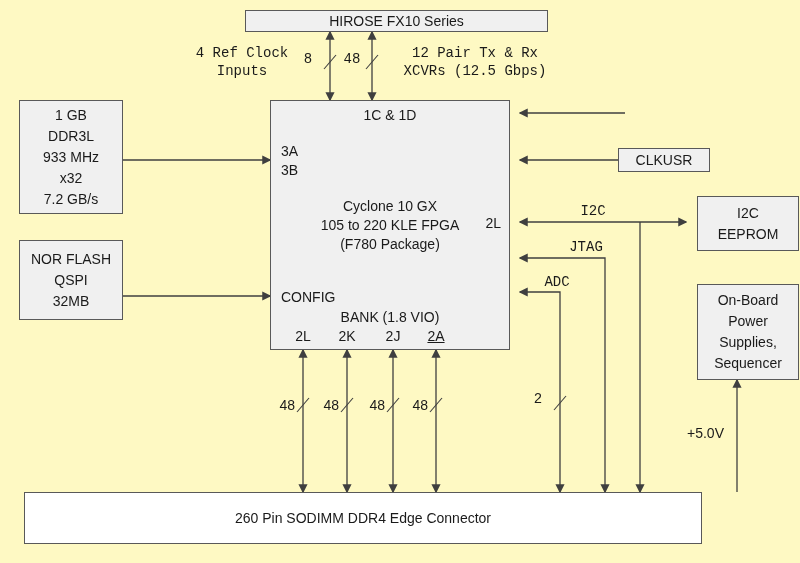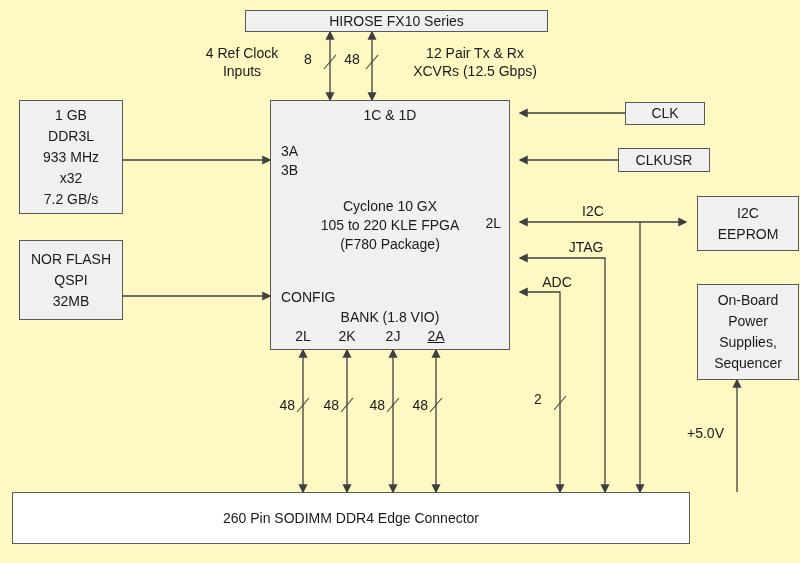--- a/index.html
+++ b/index.html
@@ -14,21 +14,21 @@
   .box {
     position:absolute; background:#f0f0f0; border:1px solid #595959;
     text-align:center;
   }
   .box.white { background:#ffffff; }
   .vcenter { display:flex; flex-direction:column; justify-content:center;margin-left:11px; }
   .vcenter div { line-height:21px; }
   .fpga div, .fpga span { position:absolute; line-height:18px; }
   .fpga .full { left:0; width:100%; text-align:center; }
   .lbl { position:absolute; line-height:18px; }
-  .lbl.c { text-align:center; }
+  .lbl.c { text-align:center;font-family:Liberation Mono, monospace; }
   .lbl.r { text-align:right; }
 </style>
 </head>
 <body>
 
 <div class="canvas">
 
   <svg class="wires">
     <defs>
       <marker id="ah" viewBox="0 0 10 10" refX="8.5" refY="5" markerWidth="7" markerHeight="7" orient="auto-start-reverse">
@@ -90,41 +90,38 @@
     <div class="full" style="top:134px;">(F780 Package)</div>
     <div style="right:8px; top:113px;">2L</div>
     <div style="left:10px; top:187px;">CONFIG</div>
     <div class="full" style="top:207px;">BANK (1.8 VIO)</div>
     <span style="left:16px; top:226px; width:32px; text-align:center;">2L</span>
     <span style="left:60px; top:226px; width:32px; text-align:center;">2K</span>
     <span style="left:106px; top:226px; width:32px; text-align:center;">2J</span>
     <span style="left:149px; top:226px; width:32px; text-decoration:underline;">2A</span>
   </div>
 
-  <div class="box" style="left:625px; top:102px; width:80px; height:23px; line-height:21px;">
-    <span>CLK</span>
-  </div>
 
   <div class="box" style="left:618px; top:148px; width:92px; height:24px; line-height:22px;">
     <span>CLKUSR</span>
   </div>
 
   <div class="box vcenter" style="left:686px; top:196px; width:102px; height:55px;">
     <div>I2C</div>
     <div>EEPROM</div>
   </div>
 
   <div class="box vcenter" style="left:686px; top:284px; width:102px; height:96px;">
     <div>On-Board</div>
     <div>Power</div>
     <div>Supplies,</div>
     <div>Sequencer</div>
   </div>
 
-  <div class="box white" style="left:12px; top:492px; width:678px; height:52px; line-height:50px;">
+  <div class="box white" style="left:24px; top:492px; width:678px; height:52px; line-height:50px;">
     <span>260 Pin SODIMM DDR4 Edge Connector</span>
   </div>
 
   <div class="lbl c" style="left:190px; top:44px; width:104px;">
     <div>4 Ref Clock</div>
     <div>Inputs</div>
   </div>
 
   <div class="lbl c" style="left:386px; top:44px; width:178px;">
     <div>12 Pair Tx &amp; Rx</div>

